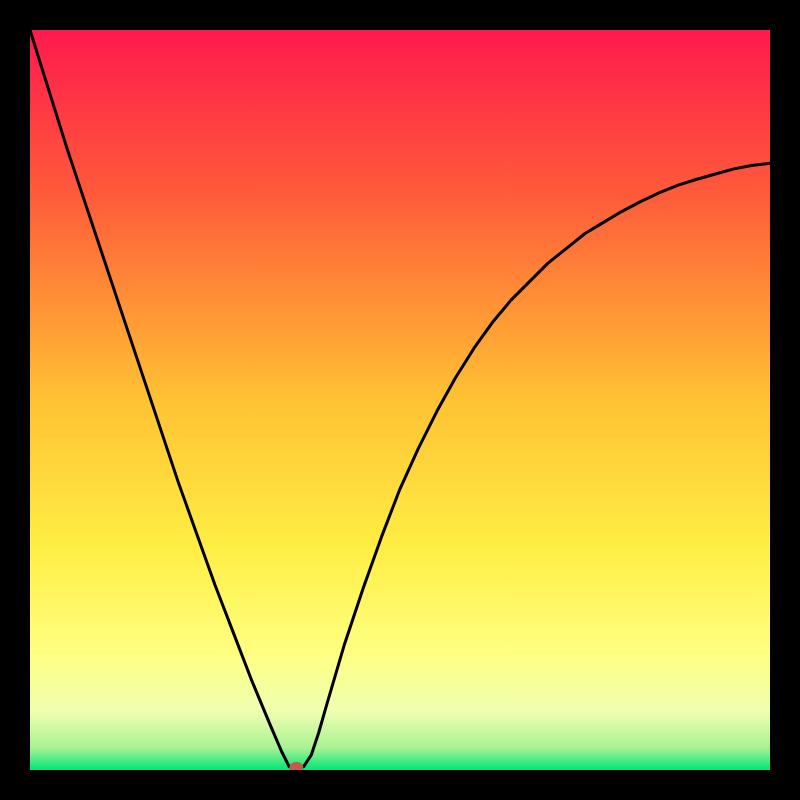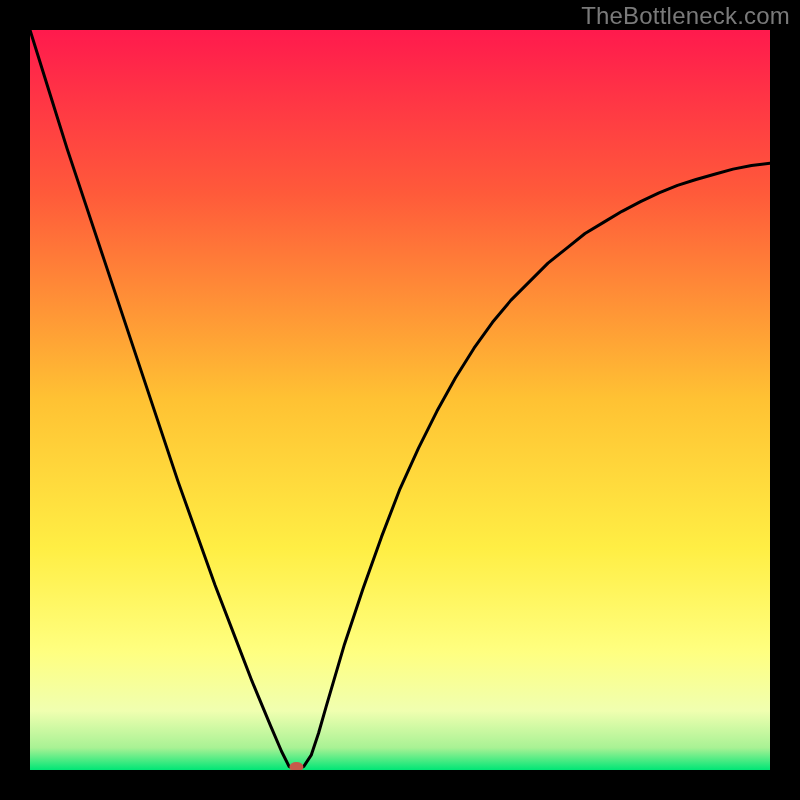--- a/index.html
+++ b/index.html
@@ -35,21 +35,20 @@
     top: 30px;
     width: 740px;
     height: 740px;
     display: block;
   }
 </style>
 </head>
 <body>
 
 <div class="frame">
-  <div class="watermark">TheBottleneck.com</div>
 
   <svg class="plot" viewBox="0 0 740 740" preserveAspectRatio="none">
     <defs>
       <linearGradient id="bg-grad" x1="0" y1="0" x2="0" y2="1">
         <stop offset="0%" stop-color="#ff1a4d"></stop>
         <stop offset="22%" stop-color="#ff5a3a"></stop>
         <stop offset="50%" stop-color="#ffc233"></stop>
         <stop offset="70%" stop-color="#ffee44"></stop>
         <stop offset="84%" stop-color="#ffff80"></stop>
         <stop offset="92%" stop-color="#f0ffb0"></stop>

